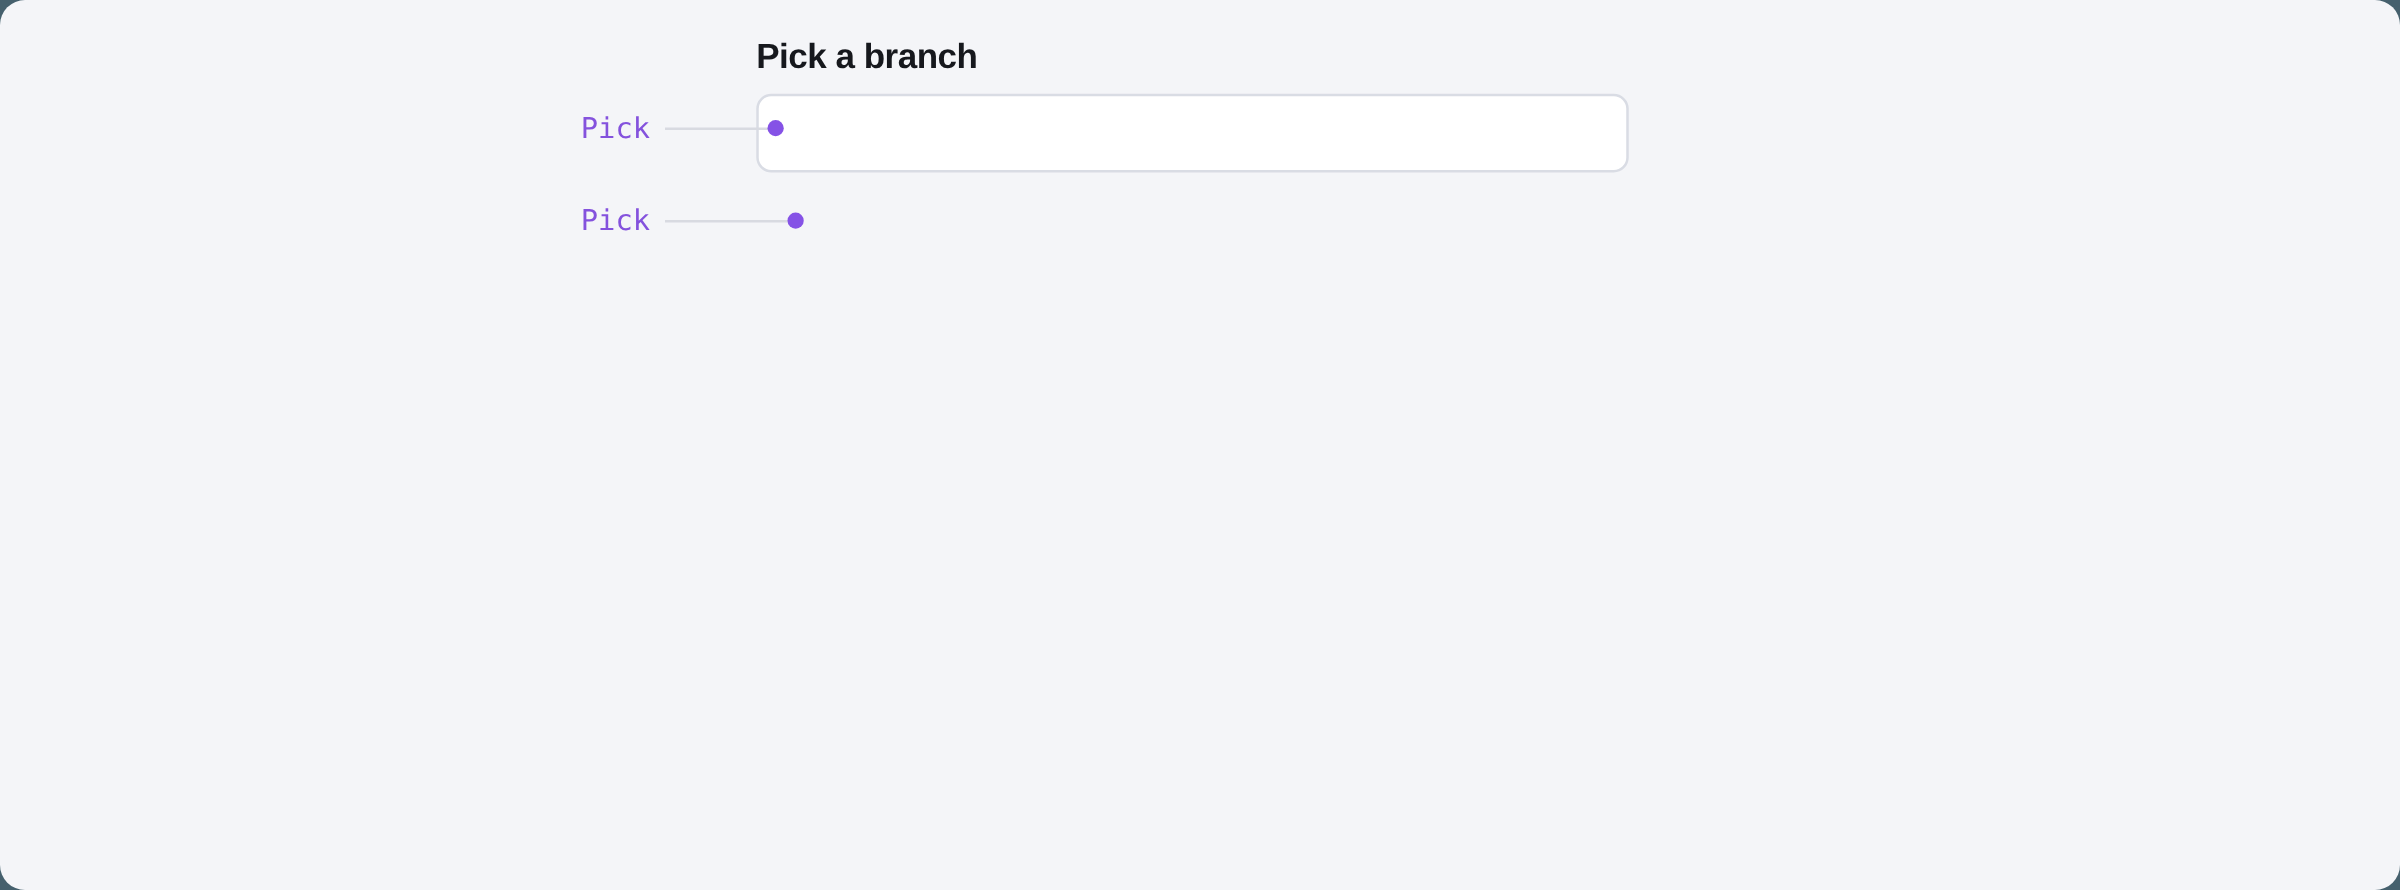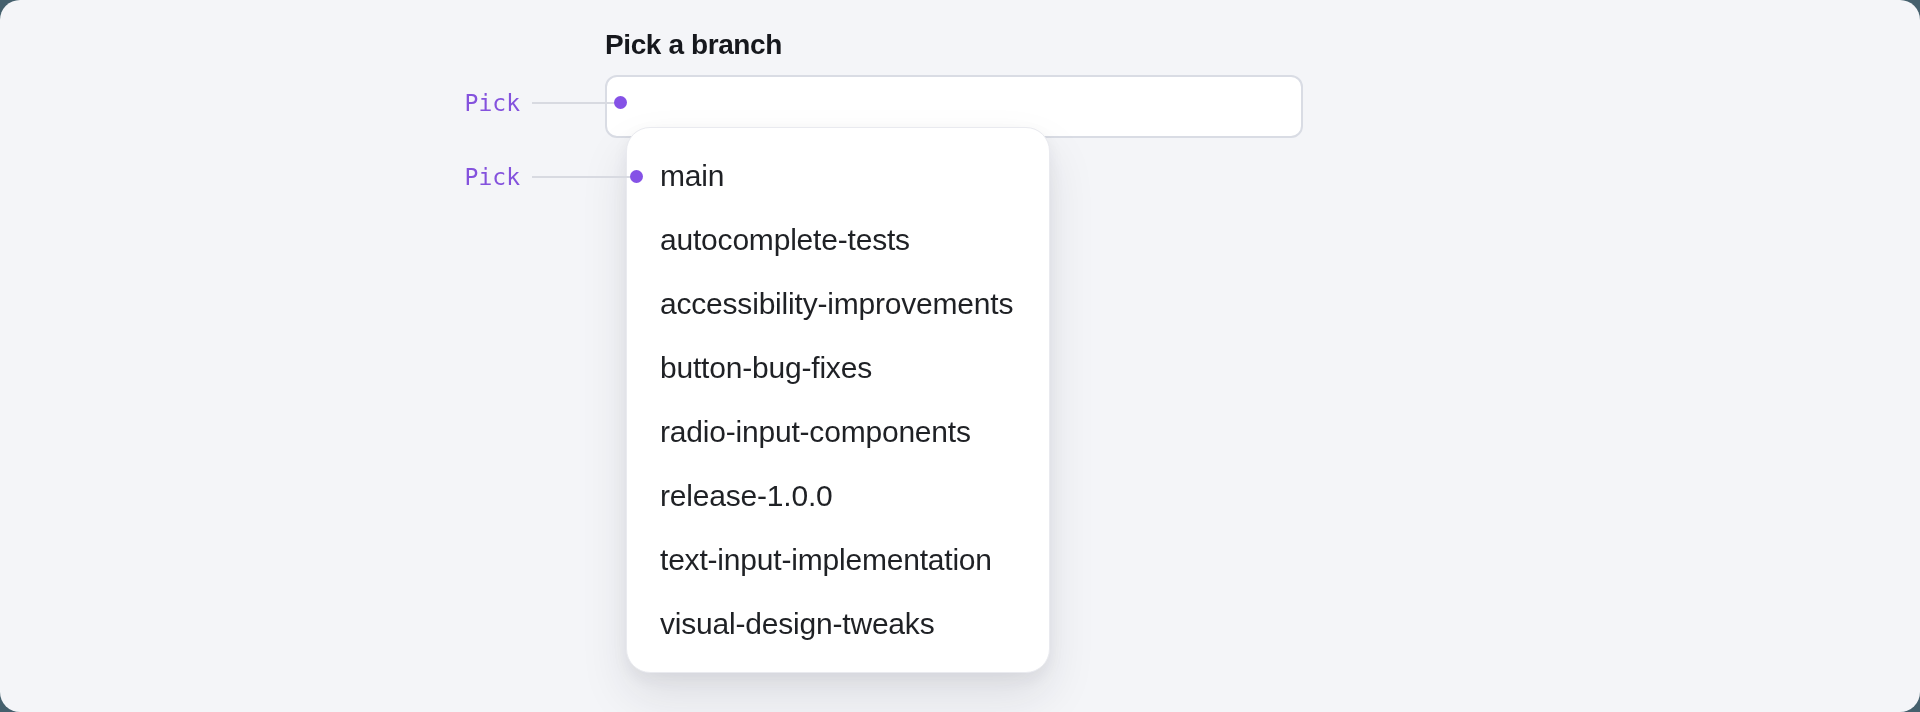--- a/index.html
+++ b/index.html
@@ -102,30 +102,20 @@
 </style>
 </head>
 <body>
 
 <div class="canvas">
 
   <div class="page-title">Pick a branch</div>
 
   <input class="branch-input" type="text" value="" style="">
 
-  <div class="menu">
-    <div class="menu-item">main</div>
-    <div class="menu-item">autocomplete-tests</div>
-    <div class="menu-item">accessibility-improvements</div>
-    <div class="menu-item">button-bug-fixes</div>
-    <div class="menu-item">radio-input-components</div>
-    <div class="menu-item">release-1.0.0</div>
-    <div class="menu-item">text-input-implementation</div>
-    <div class="menu-item">visual-design-tweaks</div>
-  </div>
 
   <div class="ann-label" id="label-input">Pick</div>
   <div class="ann-line" id="line-input"></div>
   <div class="ann-dot" id="dot-input"></div>
 
   <div class="ann-label" id="label-menu">Pick</div>
   <div class="ann-line" id="line-menu"></div>
   <div class="ann-dot" id="dot-menu"></div>
 
 </div>

